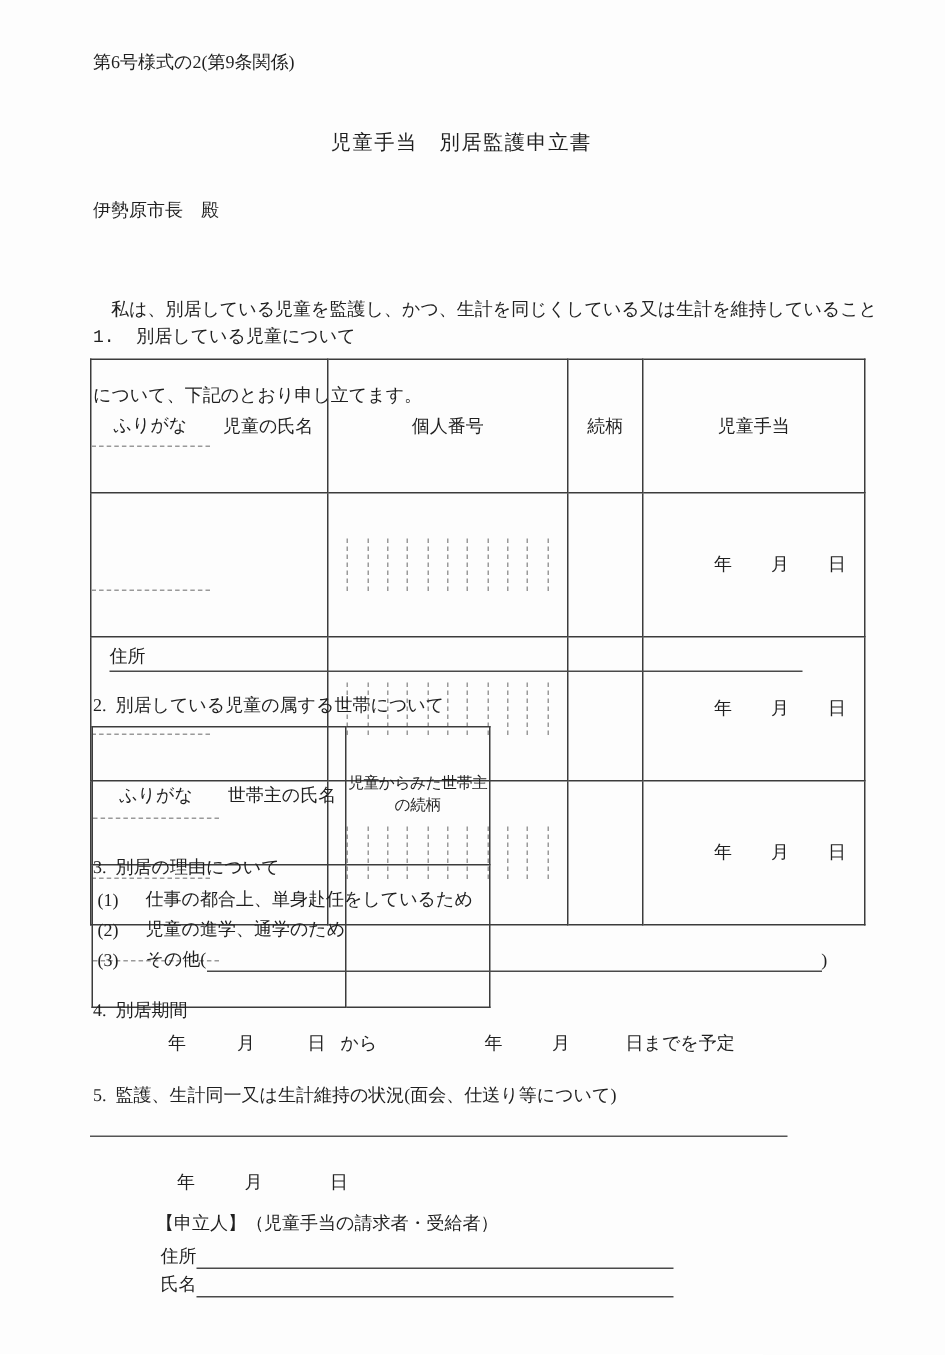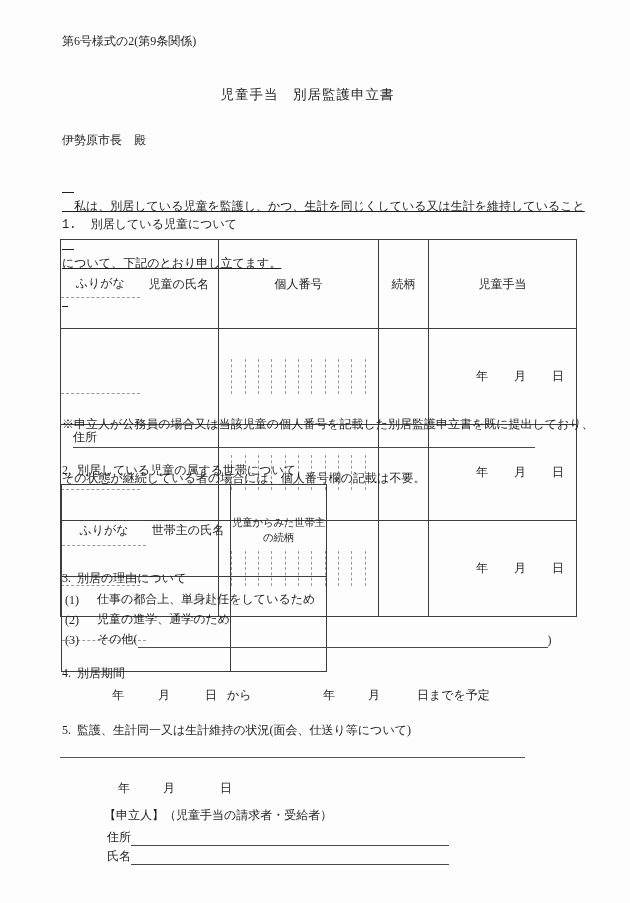--- a/index.html
+++ b/index.html
@@ -37,21 +37,21 @@
 </style>
 </head>
 <body>
 
 <div class="page">
 
   <div class="abs" style="left:62px;top:33px;">第6号様式の2(第9条関係)</div>
   <div class="abs title" style="top:86px;">児童手当　別居監護申立書</div>
   <div class="abs" style="left:62px;top:132px;">伊勢原市長　殿</div>
 
-  <div class="abs lh19" style="left:62px;top:159px;text-decoration:underline;">
+  <div class="abs lh19" style="left:62px;top:159px;">
     <div>　私は、別居している児童を監護し、かつ、生計を同じくしている又は生計を維持していること</div>
     <div>について、下記のとおり申し立てます。</div>
   </div>
 
   <div class="abs" style="left:62px;top:216px;font-family:Liberation Mono, monospace;">1.  別居している児童について</div>
 
   <table class="abs" style="left:60px;top:239px;width:516px;">
     <colgroup><col style="width:158px"><col style="width:160px"><col style="width:50px"><col style="width:148px"></colgroup>
     <tbody><tr>
       <td>
@@ -104,24 +104,20 @@
       <td>
         <div class="date-cell-inner">
           <span>年</span>
           <span>月</span>
           <span>日</span>
         </div>
       </td>
     </tr>
   </tbody></table>
 
-  <div class="abs lh18" style="left:62px;top:379px;">
-    <div>※申立人が公務員の場合又は当該児童の個人番号を記載した別居監護申立書を既に提出しており、</div>
-    <div>その状態が継続している者の場合には、個人番号欄の記載は不要。</div>
-  </div>
 
   <div class="ufield" style="left:73px;top:429px;width:462px;">
     <span style="border-bottom:1px solid #4a4a4a;width:100%;height:18px;display:flex;align-items:flex-start;">住所</span>
   </div>
 
   <div class="abs" style="left:62px;top:462px;">2.  別居している児童の属する世帯について</div>
 
   <table class="abs" style="left:61px;top:484px;width:265px;">
     <colgroup><col style="width:169px"><col style="width:96px"></colgroup>
     <tbody><tr>

